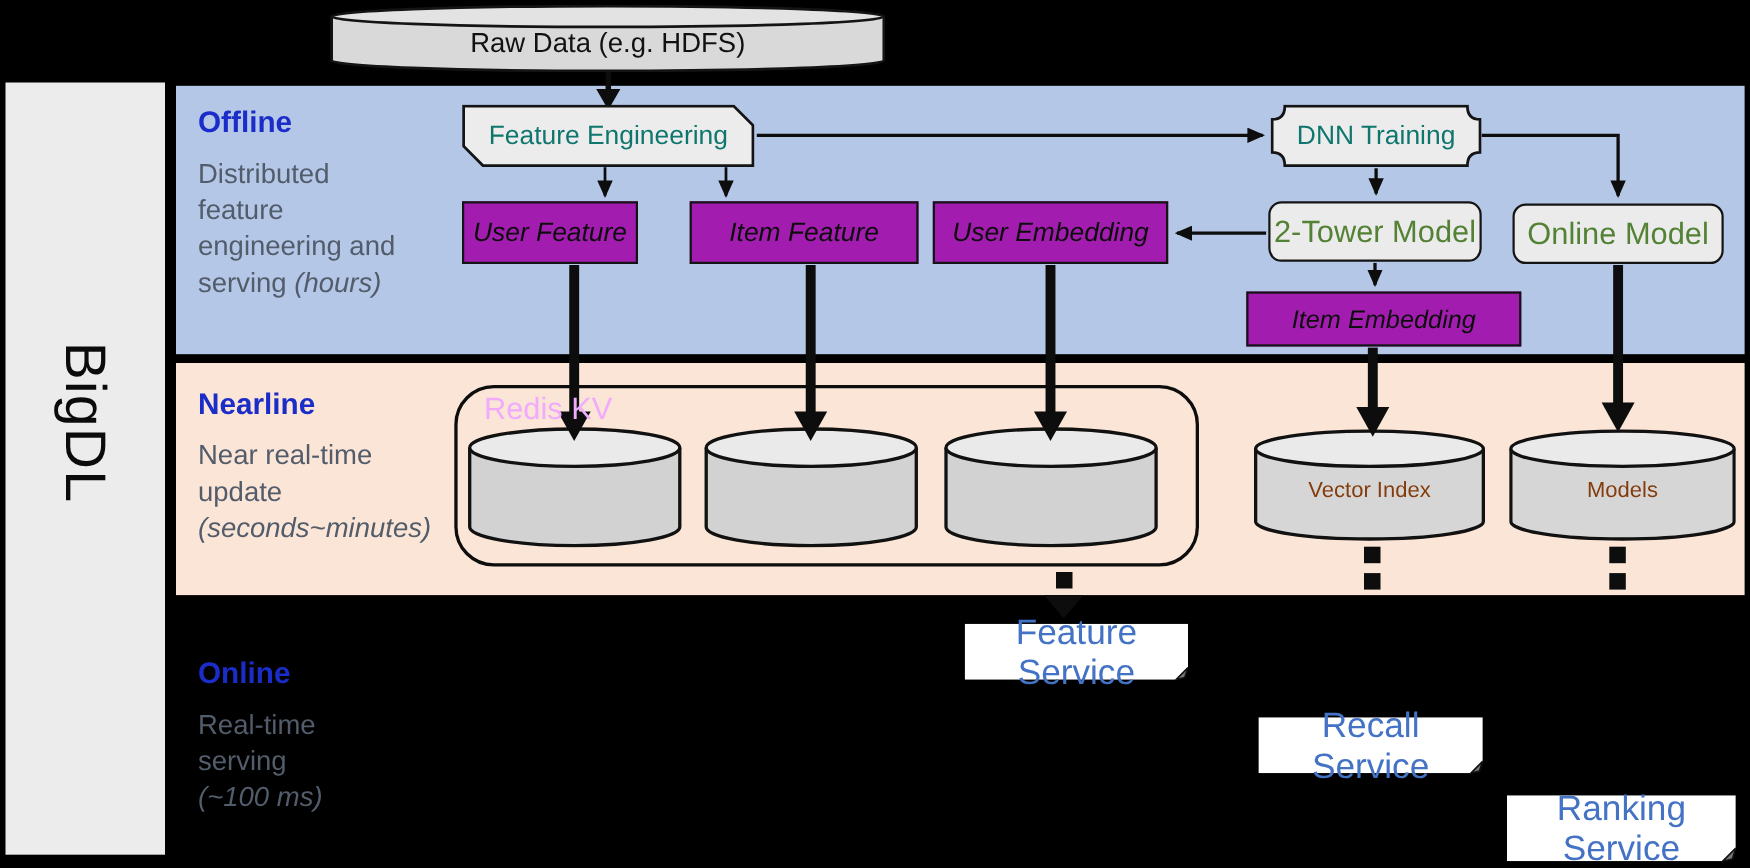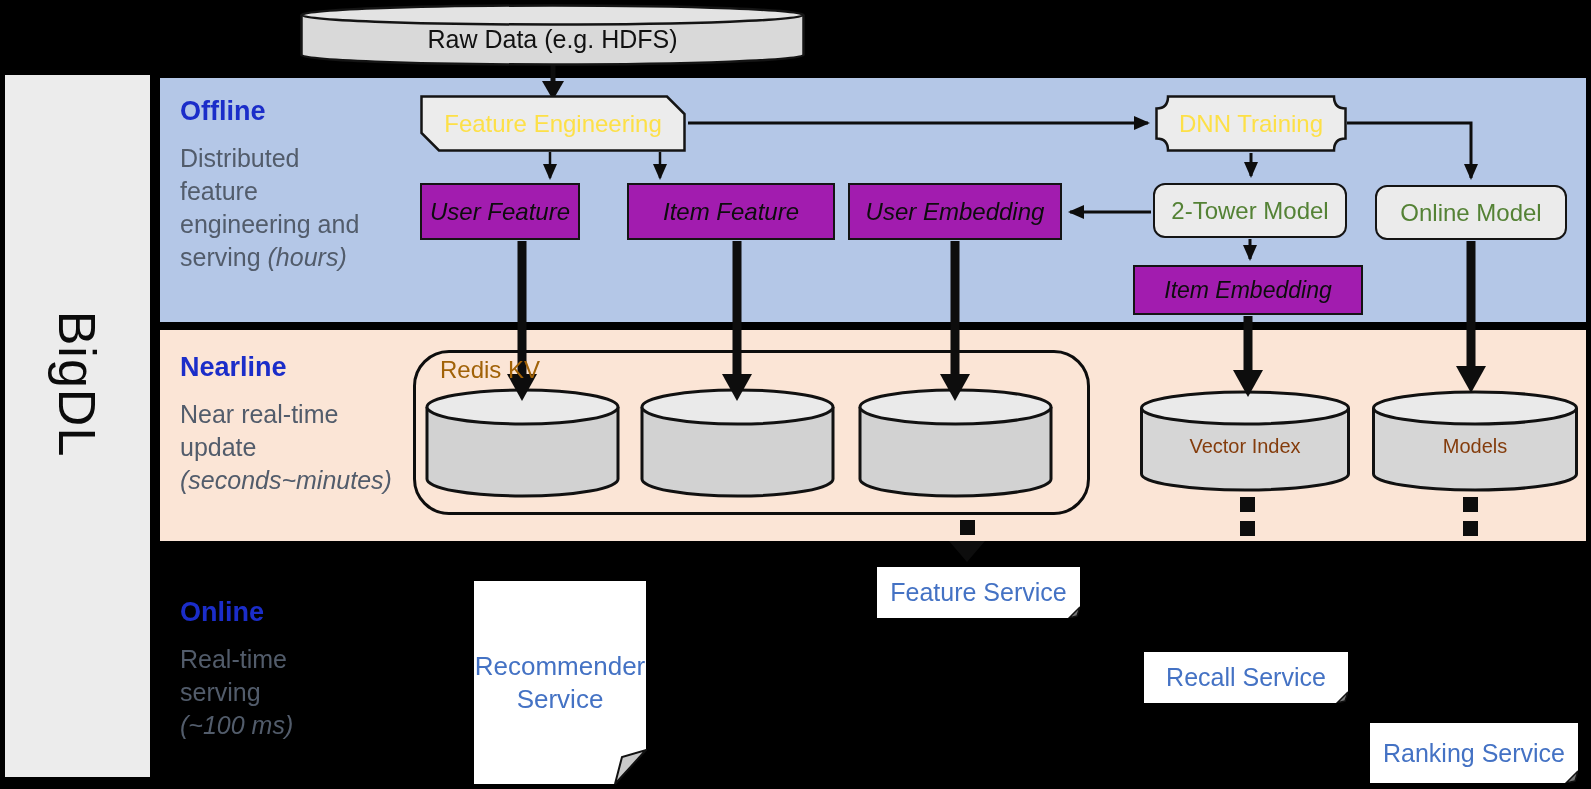--- a/index.html
+++ b/index.html
@@ -13,31 +13,31 @@
   .side-bar span{transform:rotate(90deg) translateX(-42px);font-size:52px;color:#0b0b0b;
             letter-spacing:1px;white-space:nowrap;}
   .sec-title{position:absolute;font-size:27px;font-weight:700;color:#1b2dc9;z-index:4;}
   .sec-desc{position:absolute;font-size:25px;color:#525c6b;line-height:1.32;z-index:4;}
   .sec-desc em{font-style:italic;}
   .node{position:absolute;z-index:4;}
   .lbl{position:absolute;inset:0;display:flex;align-items:center;justify-content:center;
        text-align:center;}
   .graybox{background:#a21caf;border:2.5px solid #141414;box-sizing:border-box;font-style:italic;}
   .graybox .lbl{font-size:24px;color:#0d0d0d;}
-  .bluetext{color:#fde047;}
+  .bluetext{color:#0f766e;}
   .greenbox{background:#ebebeb;border:2.5px solid #141414;border-radius:12px;box-sizing:border-box;}
-  .greenbox .lbl{font-size:24px;color:#548235;}
+  .greenbox .lbl{font-size:28px;color:#548235;}
   .svgnode svg{position:absolute;inset:0;}
   #redis-box{position:absolute;left:413px;top:350px;width:677px;height:165px;
              border:3px solid #0d0d0d;border-radius:36px;box-sizing:border-box;z-index:2;}
-  #redis-label{position:absolute;left:440px;top:356px;font-size:24px;color:#a16207;z-index:4;}
+  #redis-label{position:absolute;left:440px;top:356px;font-size:28px;color:#f0abfc;z-index:4;}
   .cyl{z-index:2;}
   .cyl .lbl{font-size:20px;color:#843c0c;padding-top:10px;}
   #overlay{position:absolute;left:0;top:0;z-index:3;}
-  .svcbox .lbl{font-size:25px;color:#4472c4;}
+  .svcbox .lbl{font-size:32px;color:#4472c4;}
   #recommender .lbl{font-size:26px;line-height:1.25;padding:0 14px;}
 </style>
 </head>
 <body>
 
 <div id="canvas">
 
   <div class="band" id="band-offline"></div>
   <div class="band" id="band-nearline"></div>
 
@@ -167,21 +167,21 @@
 
   <div class="node graybox" style="left:420px;top:183px;width:160px;height:57px;">
     <div class="lbl">User Feature</div>
   </div>
   <div class="node graybox" style="left:627px;top:183px;width:208px;height:57px;">
     <div class="lbl">Item Feature</div>
   </div>
   <div class="node graybox" style="left:848px;top:183px;width:214px;height:57px;">
     <div class="lbl">User Embedding</div>
   </div>
-  <div class="node graybox" style="left:1133px;top:265px;width:230px;height:50px;">
+  <div class="node graybox" style="left:1133px;top:265px;width:250px;height:50px;">
     <div class="lbl" style="font-size:23px;">Item Embedding</div>
   </div>
 
   <div class="node greenbox" style="left:1153px;top:183px;width:194px;height:55px;">
     <div class="lbl">2-Tower Model</div>
   </div>
   <div class="node greenbox" style="left:1375px;top:185px;width:192px;height:55px;">
     <div class="lbl">Online Model</div>
   </div>
 
@@ -192,27 +192,20 @@
     <div><em>(seconds~minutes)</em></div>
   </div>
 
   <div class="sec-title" style="left:180px;top:597px;">Online</div>
   <div class="sec-desc" style="left:180px;top:643px;">
     <div>Real-time</div>
     <div>serving</div>
     <div><em>(~100 ms)</em></div>
   </div>
 
-  <div class="node svgnode svcbox" id="recommender" style="left:473px;top:580px;width:174px;height:205px;">
-    <svg viewBox="0 0 174 205">
-      <path d="M1 1 H173 V170 L142 204 H1 Z" fill="#ffffff"></path>
-      <polygon points="173,170 142,204 149,177" fill="#c9c9c9" stroke="#111" stroke-width="2"></polygon>
-    </svg>
-    <div class="lbl">Recommender Service</div>
-  </div>
 
   <div class="node svgnode svcbox" style="left:877px;top:567px;width:203px;height:51px;">
     <svg viewBox="0 0 203 51">
       <path d="M0 0 H203 V40 L192 51 H0 Z" fill="#ffffff"></path>
       <polygon points="203,40 192,51 200,49" fill="#777" stroke="#111" stroke-width="1.5"></polygon>
     </svg>
     <div class="lbl">Feature Service</div>
   </div>
 
   <div class="node svgnode svcbox" style="left:1144px;top:652px;width:204px;height:51px;">

